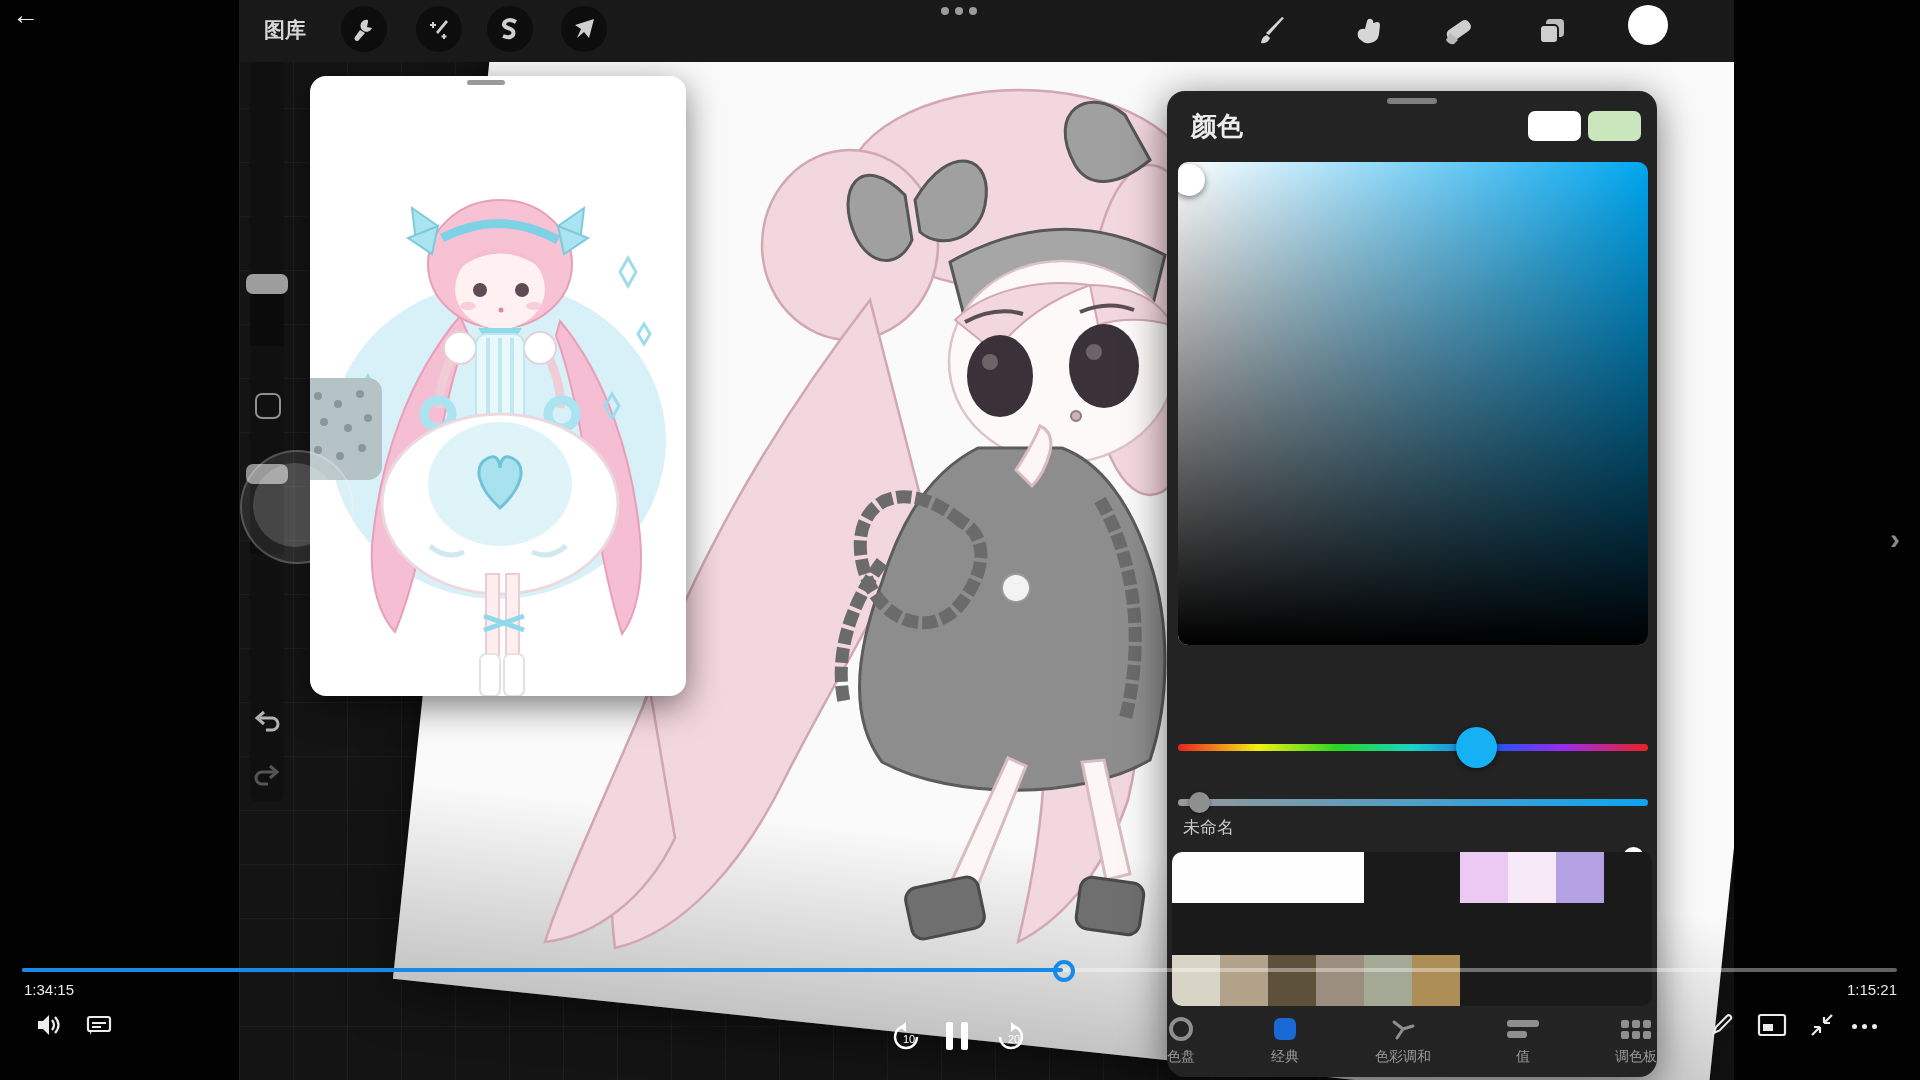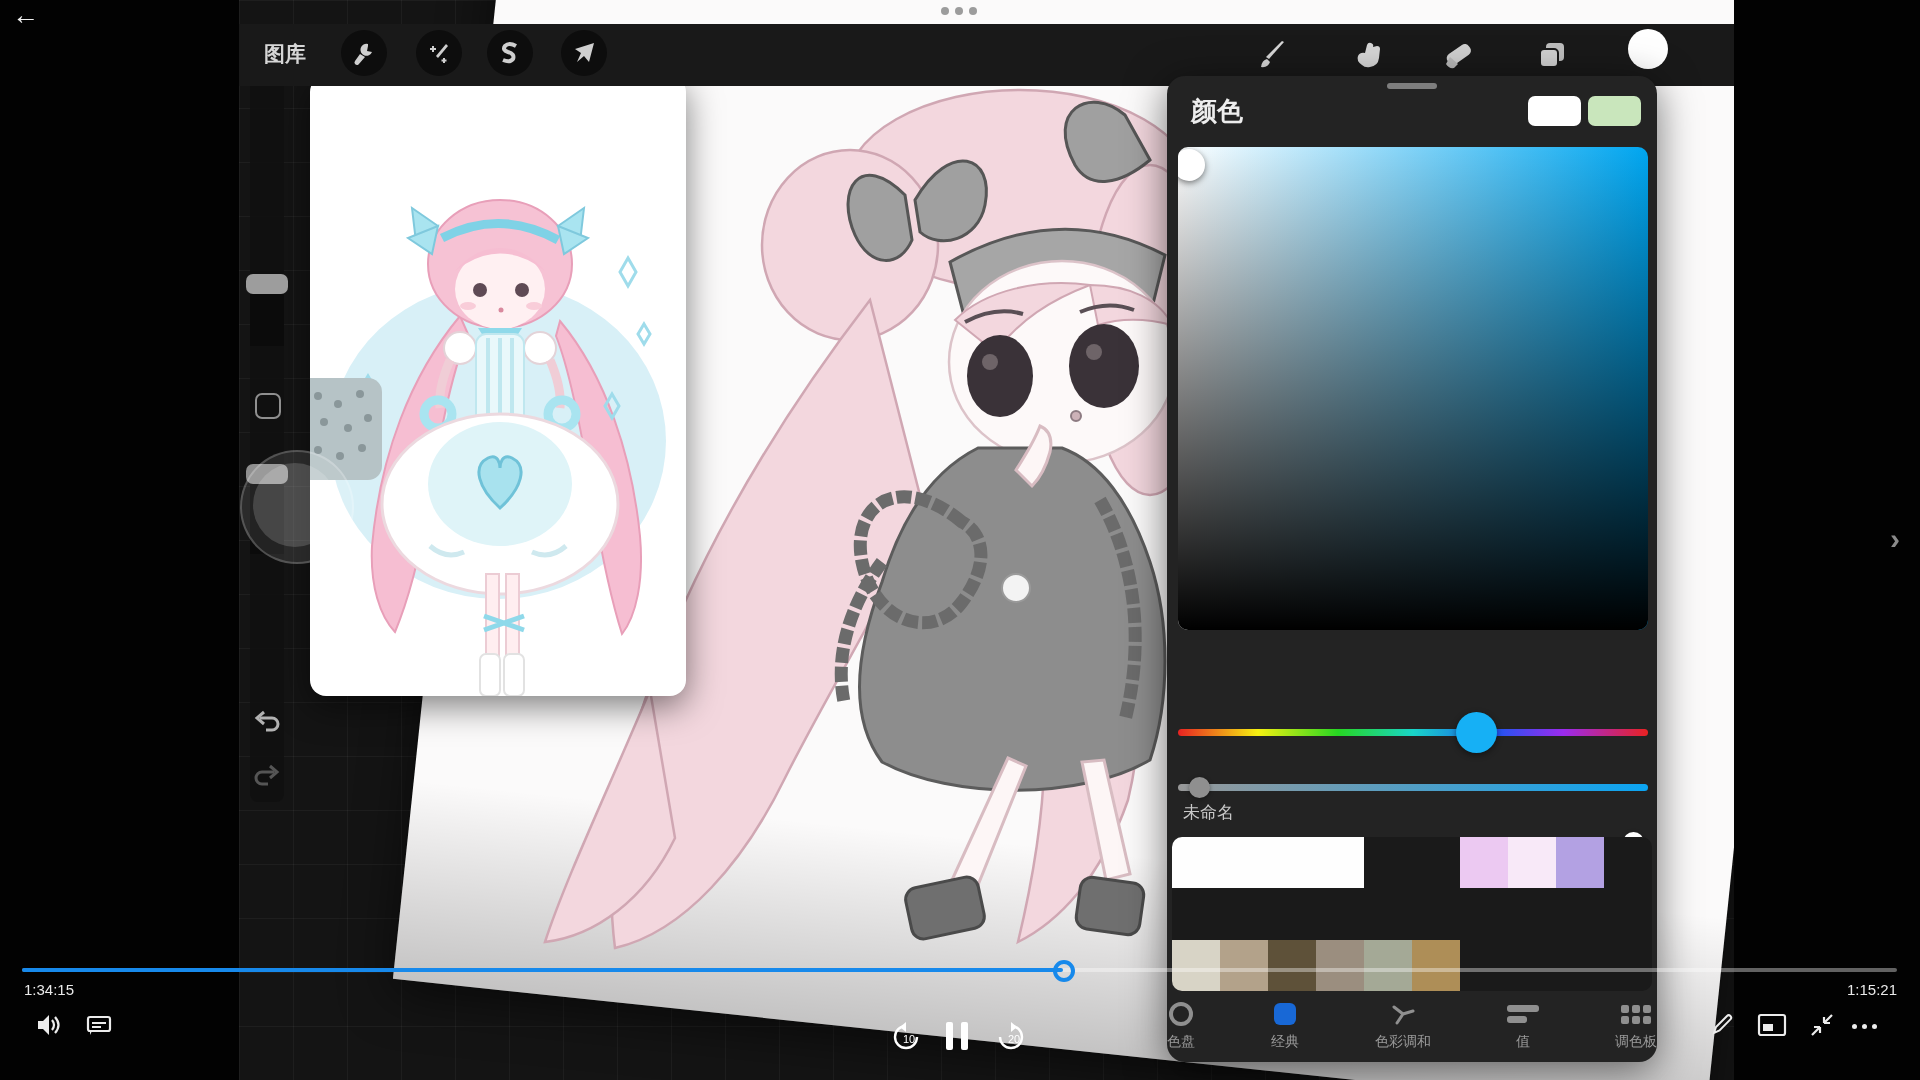--- a/index.html
+++ b/index.html
@@ -24,28 +24,28 @@
     z-index:5;box-shadow:0 10px 34px rgba(0,0,0,0.5);overflow:hidden;}
   #ref-handle{left:157px;top:4px;width:38px;height:5px;border-radius:3px;background:#9a9a9a;}
   
   #sidebar{left:250px;top:62px;width:34px;height:740px;background:rgba(16,16,16,0.92);
     border-radius:0 0 8px 8px;z-index:6;}
   .side-handle{left:-4px;width:42px;height:20px;border-radius:7px;background:#9d9d9d;}
   .side-track{left:0;width:34px;background:#0b0b0b;}
   #modify-btn{left:5px;top:331px;width:22px;height:22px;border:2.5px solid #8f8f8f;border-radius:7px;background:transparent;}
   .undo-redo{left:2px;width:30px;height:30px;}
   
-  #toolbar{left:239px;top:0;width:1495px;height:62px;background:#191919;z-index:7;margin-top:24px;}
+  #toolbar{left:239px;top:0;width:1495px;height:62px;background:#191919;z-index:7;}
   #gallery-label{left:25px;top:16px;font-size:21px;font-weight:bold;color:#d6d6d6;}
   .tool-circle{top:6px;width:46px;height:46px;border-radius:50%;background:#0d0d0d;
     display:flex;align-items:center;justify-content:center;}
   .rt-icon{top:12px;width:38px;height:38px;display:flex;align-items:center;justify-content:center;}
   #active-color-swatch{left:1389px;top:5px;width:40px;height:40px;border-radius:50%;}
   
-  #color-panel{left:1167px;top:76px;width:490px;height:986px;background:#232323;border-radius:18px;
+  #color-panel{left:1167px;top:91px;width:490px;height:986px;background:#232323;border-radius:18px;
     z-index:8;box-shadow:0 8px 40px rgba(0,0,0,0.55);}
   #panel-handle{left:220px;top:7px;width:50px;height:6px;border-radius:3px;background:#7e7e7e;}
   #panel-title{left:24px;top:18px;font-size:26px;font-weight:bold;color:#ededed;}
   .hdr-swatch{top:20px;width:53px;height:30px;border-radius:7px;}
   #picker-square{left:11px;top:71px;width:470px;height:483px;border-radius:10px;overflow:hidden;}
   #picker-square .hue-layer{position:absolute;inset:0;}
   #picker-square .dark-layer{position:absolute;inset:0;
     background:linear-gradient(to bottom, rgba(0,0,0,0) 0%, #000 100%);}
   #picker-knob{left:-5px;top:2px;width:32px;height:32px;border-radius:50%;background:#fff;
     box-shadow:0 2px 6px rgba(0,0,0,0.5);}

